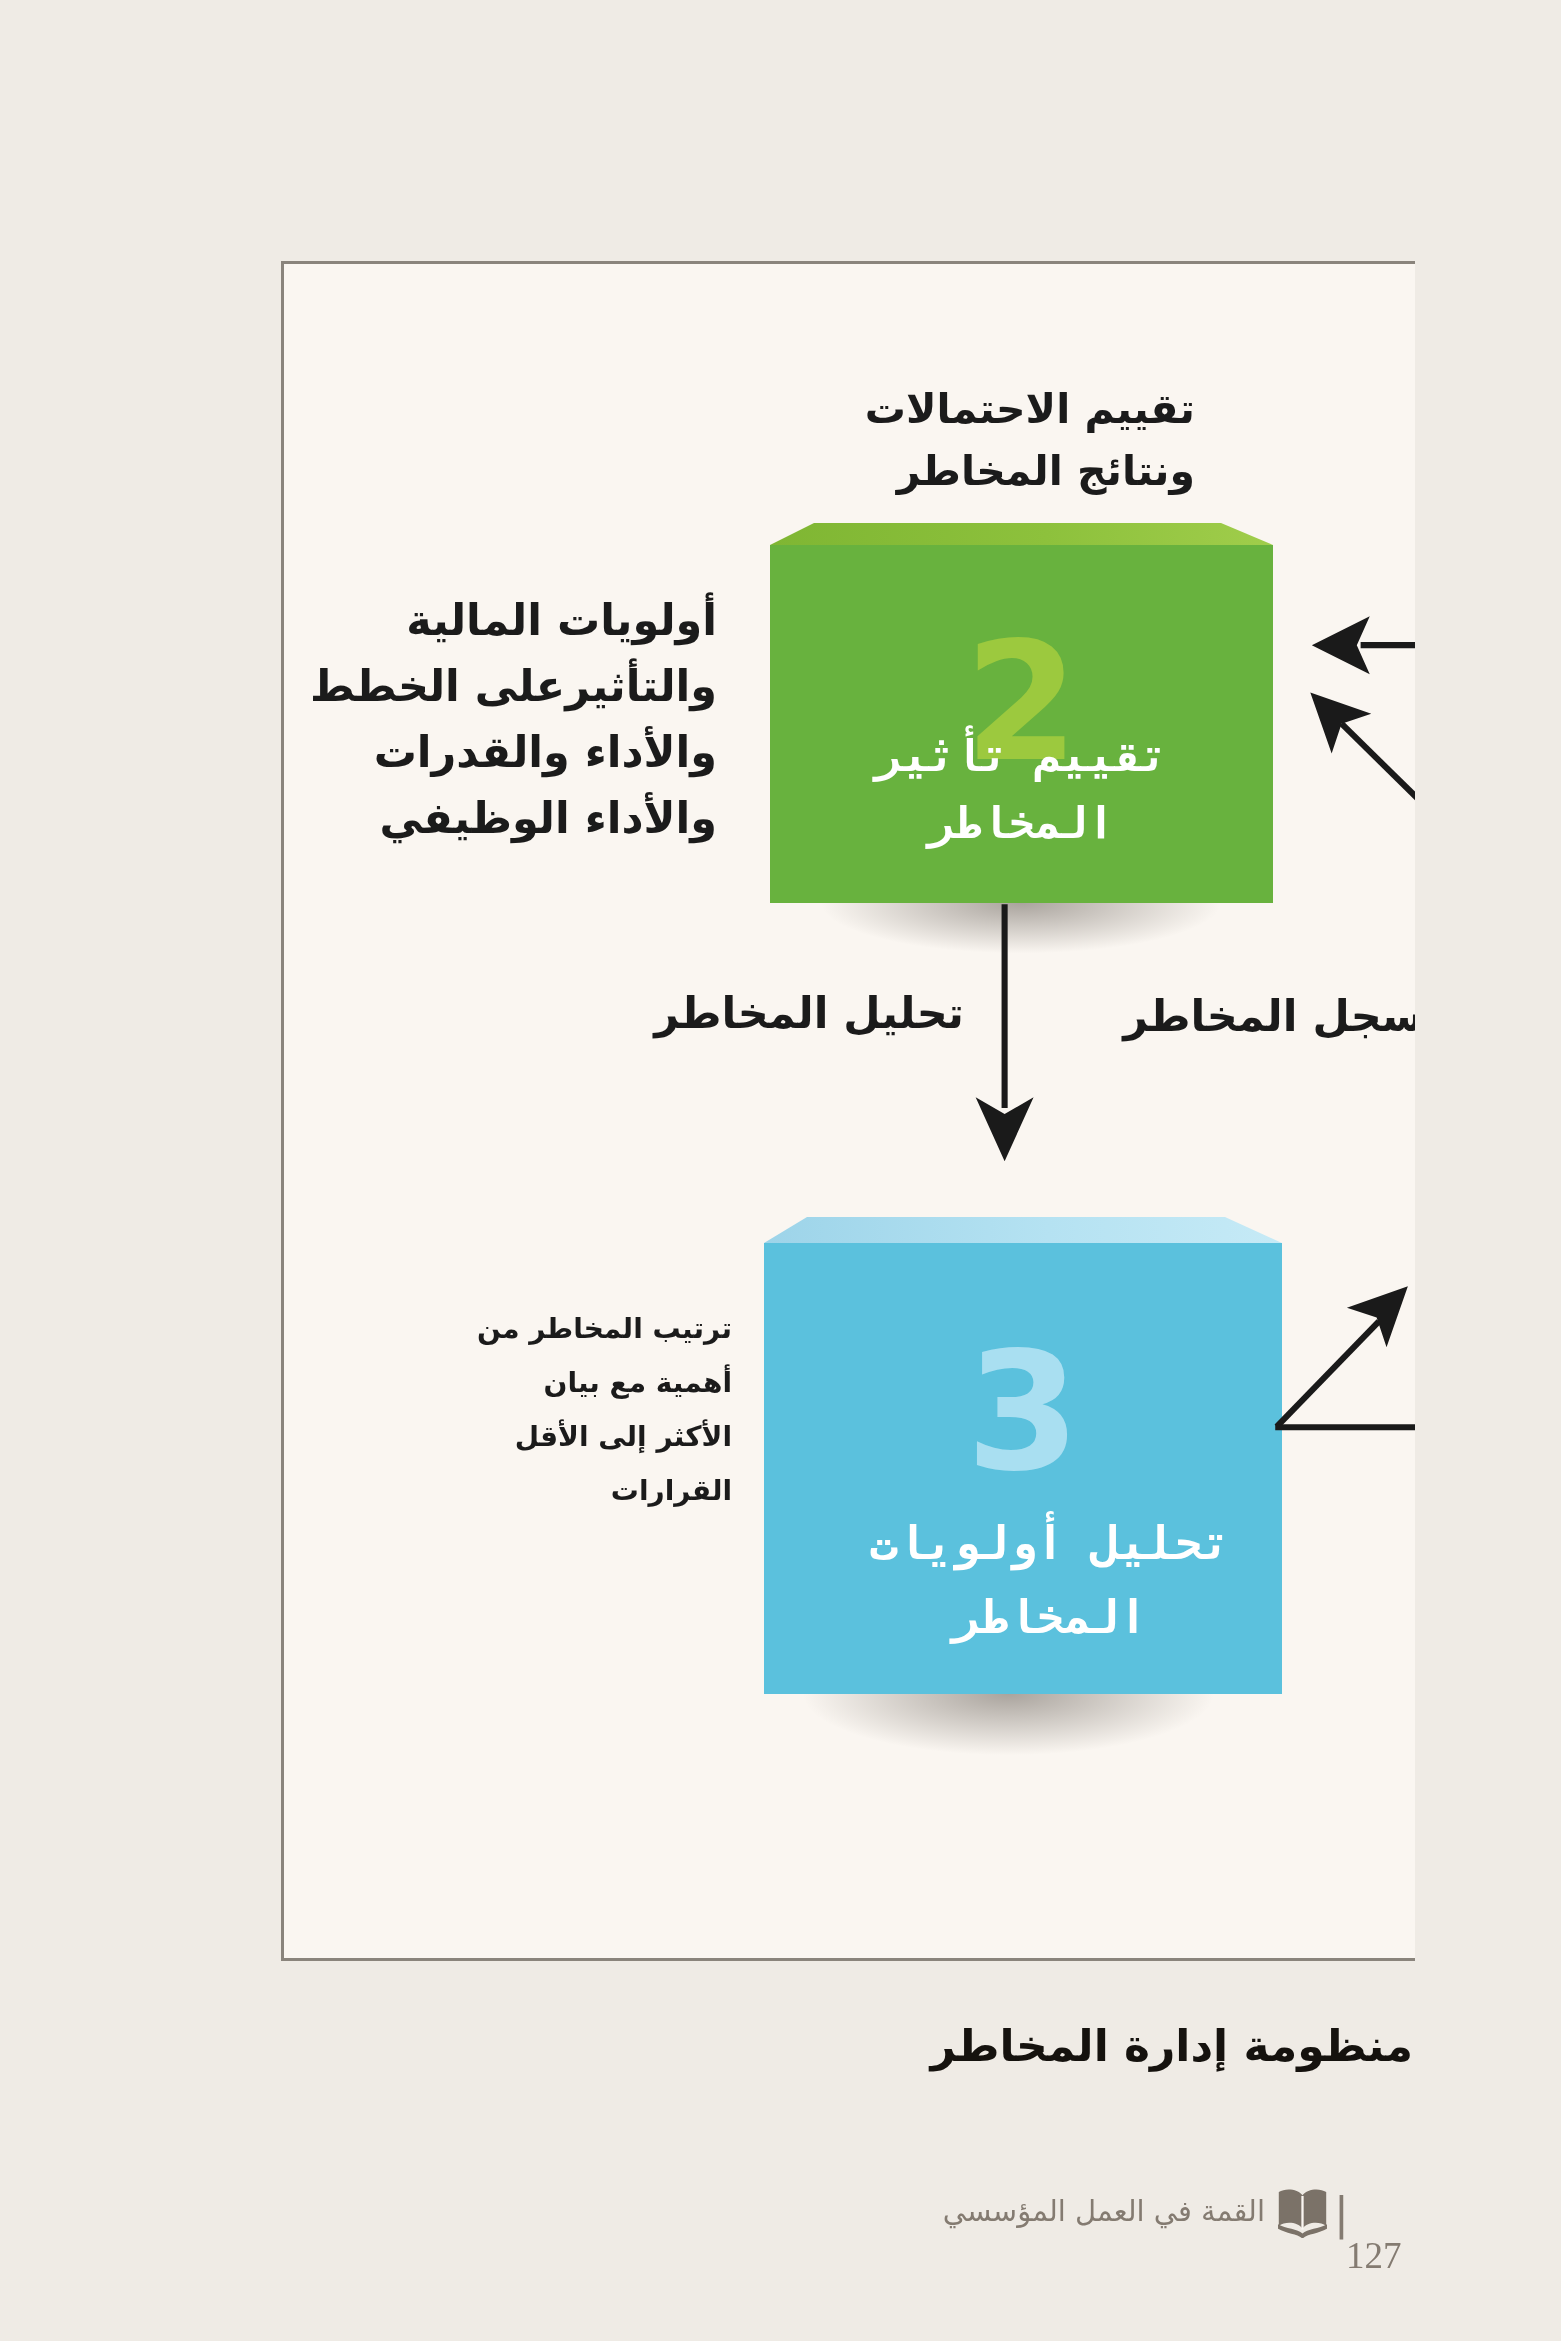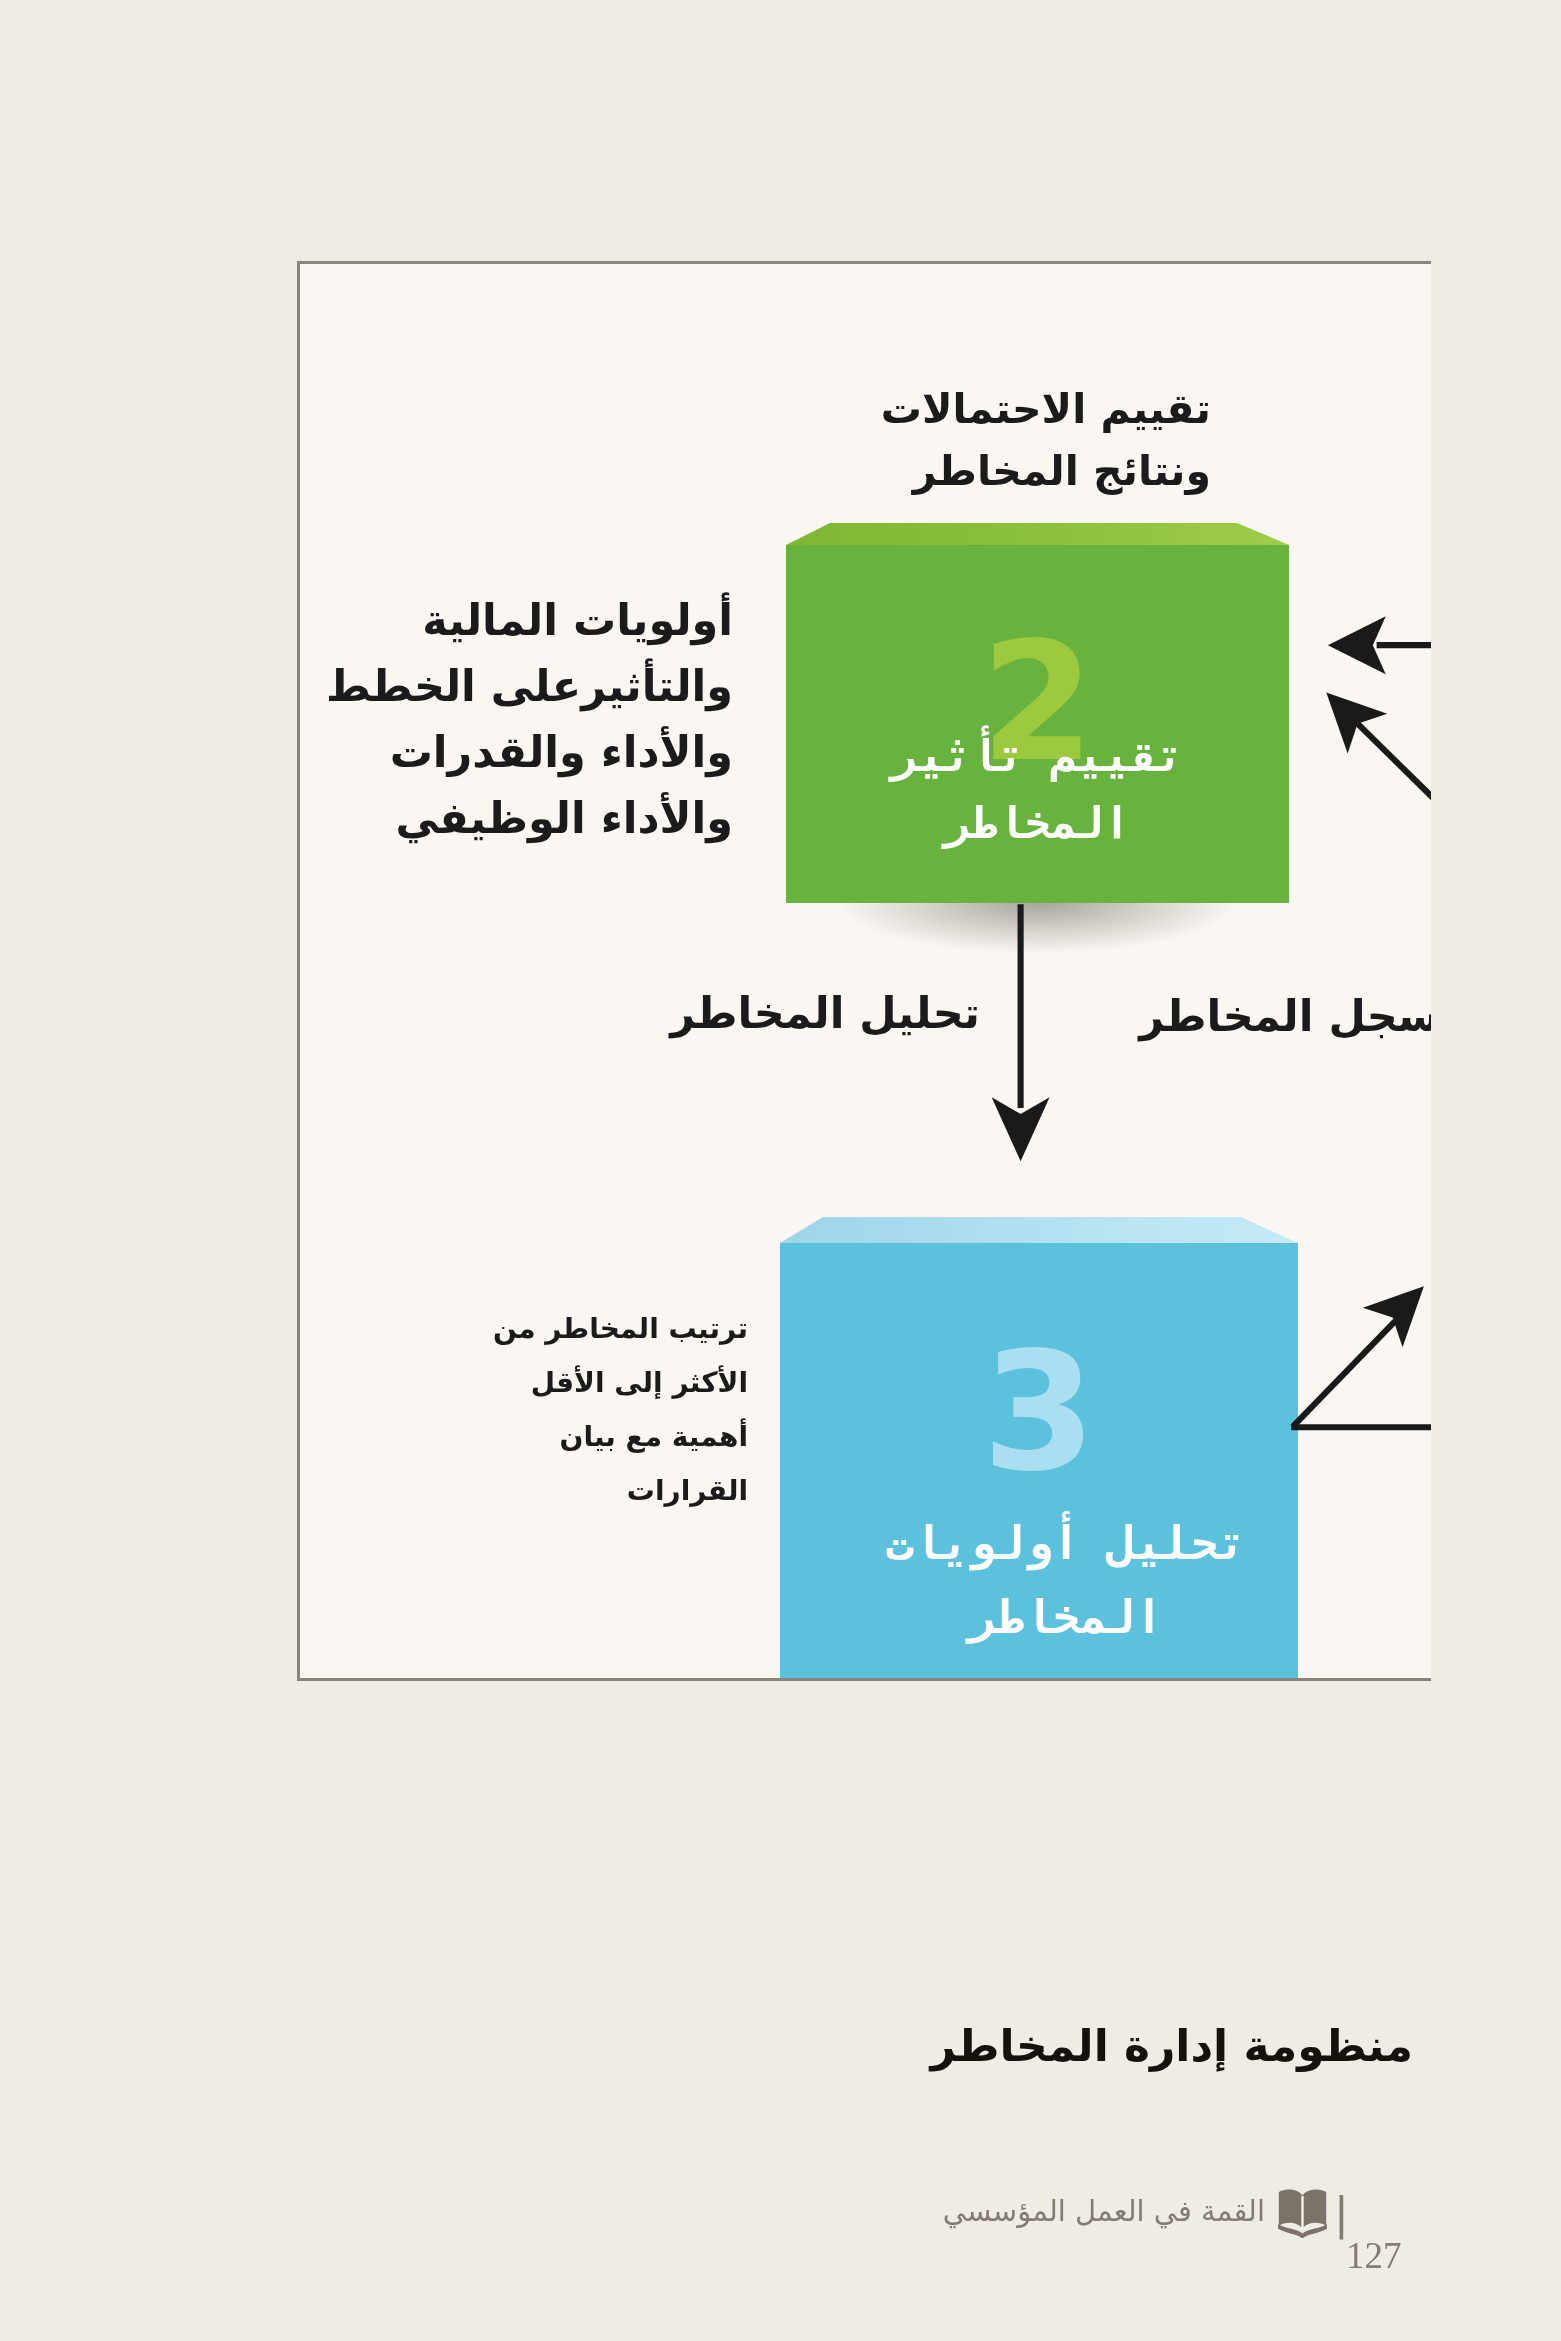--- a/index.html
+++ b/index.html
@@ -7,21 +7,21 @@
     --green_front:#68B23E; --green_top_a:#7FB633; --green_top_b:#A0CD4B; --green_digit:#9CC93E;
     --blue_front:#5BC1DD; --blue_top_a:#9DD4E9; --blue_top_b:#C6EAF6; --blue_digit:#A9DFF1;
     --ink:#1B1B1B; --white:#FFFFFF; --footer_gray:#847B71; --caption_ink:#15120E;
   }
   html,body{margin:0;padding:0;}
   body{font-family:"DejaVu Sans",sans-serif;background:#d8d4cd;}
   #page{position:relative;width:1561px;height:2342px;background:var(--page_bg);overflow:hidden;}
 
   
   #figure{
-    position:absolute;left:297px;top:261px;width:1134px;height:1420px;
+    position:absolute;left:281px;top:261px;width:1134px;height:1700px;
     background:var(--figure_bg);
     border-top:3.8px solid var(--frame_border);
     border-left:3.8px solid var(--frame_border);
     border-bottom:3.8px solid var(--frame_border);
     box-sizing:border-box;
     overflow:hidden;
   }
   #figure .abs{position:absolute;}
 
   .ar{direction:rtl;unicode-bidi:isolate;text-align:right;color:var(--ink);}
@@ -135,22 +135,22 @@
         <div class="box-number">3</div>
         <div class="box-title">
           <div>تحليل أولويات</div>
           <div>المخاطر</div>
         </div>
       </div>
     </div>
 
     <div class="abs ar b side-note-2">
       <div>ترتيب المخاطر من</div>
+      <div>أهمية مع بيان</div>
       <div>الأكثر إلى الأقل</div>
-      <div>أهمية مع بيان</div>
       <div>القرارات</div>
     </div>
 
     <div class="abs ar b label-analysis">تحليل المخاطر</div>
     <div class="abs ar b label-register">سجل المخاطر</div>
 
     <svg class="arrows" viewBox="0 0 1487 2230" aria-hidden="true">
       <g stroke="#1A1A1A" stroke-width="8" fill="#1A1A1A">
 
         <line x1="945" y1="840" x2="945" y2="1107"></line>

